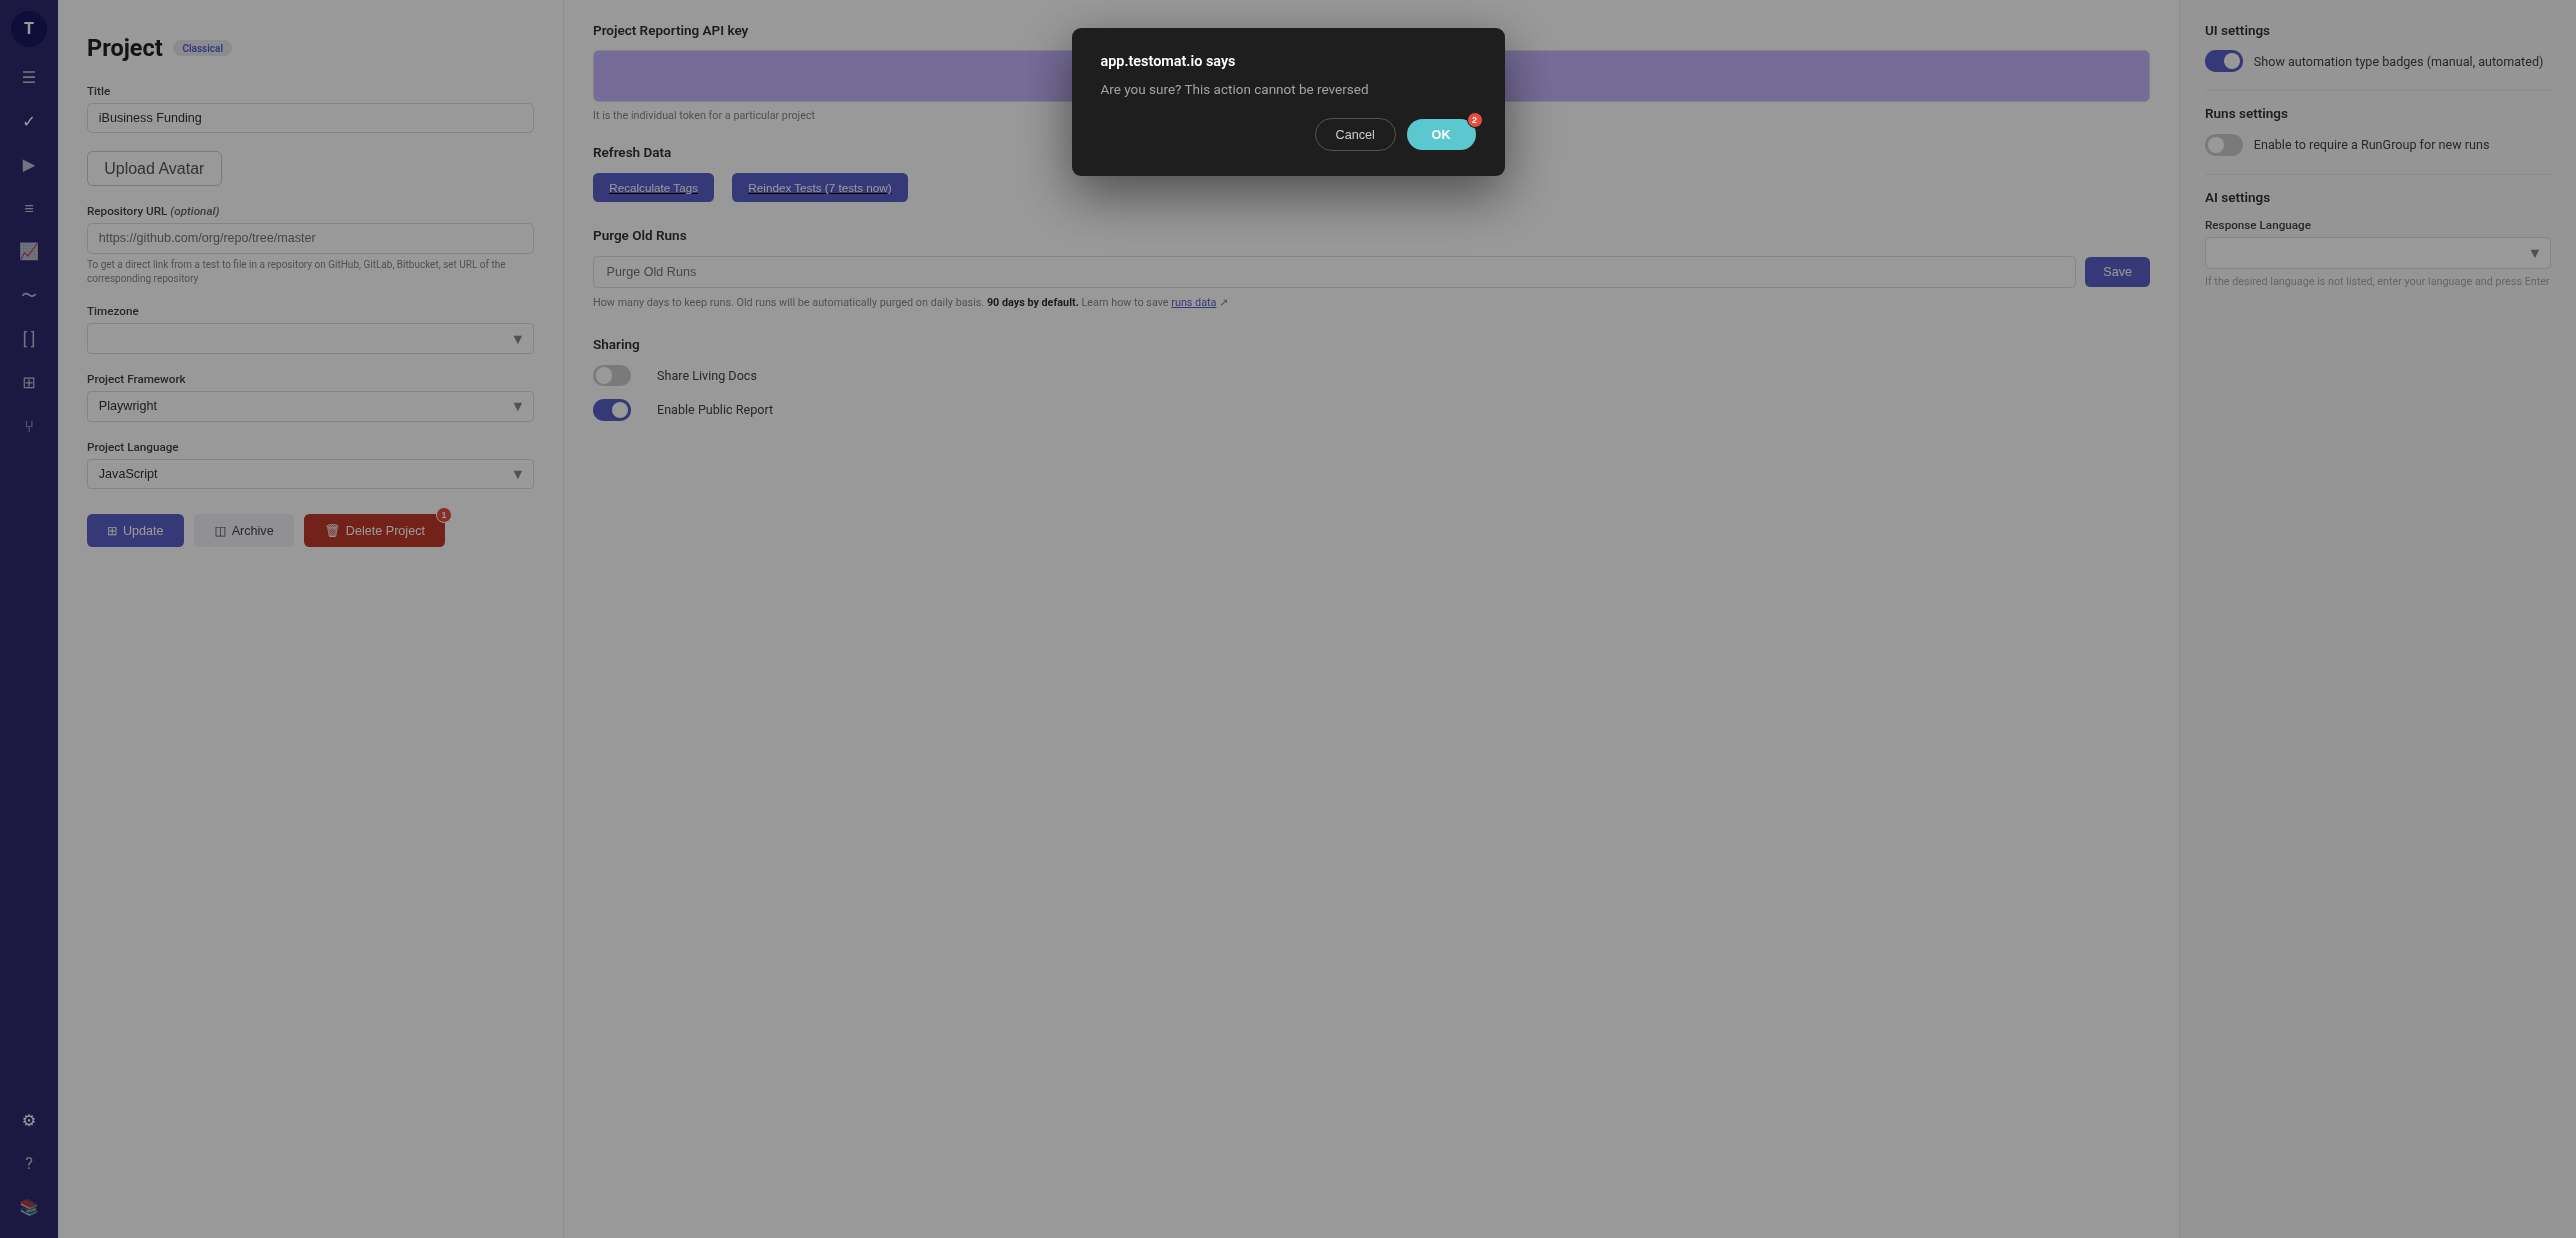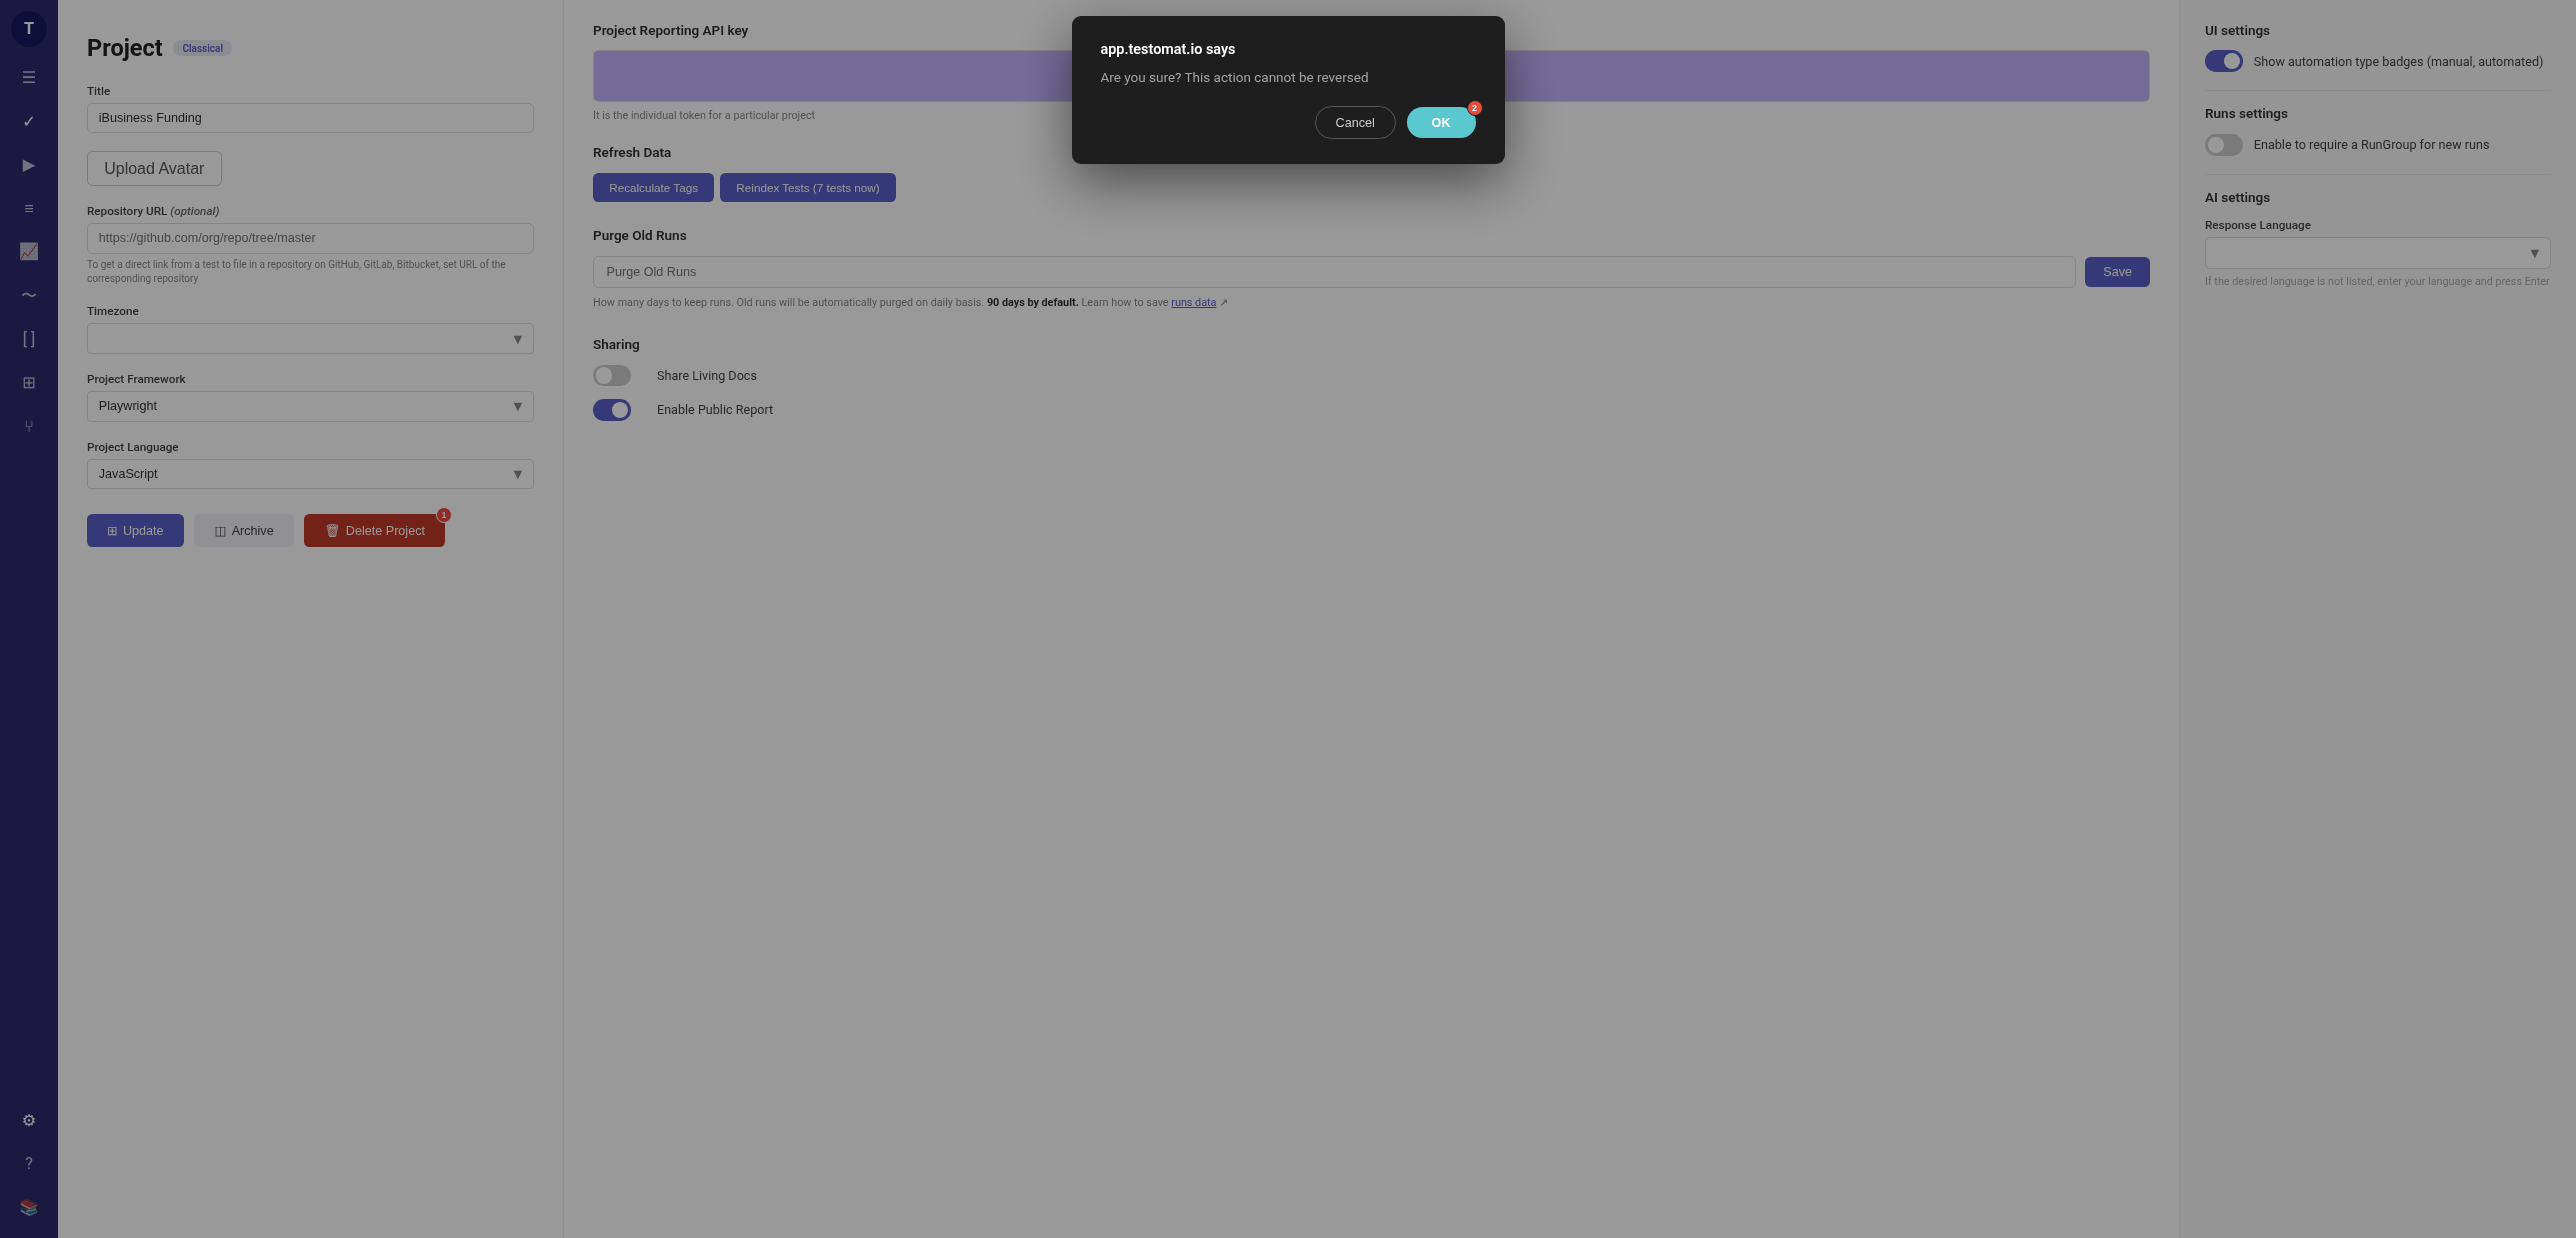--- a/index.html
+++ b/index.html
@@ -219,21 +219,21 @@
       align-items: center;
       justify-content: center;
       background: #c4b5fd;
       margin-bottom: 7.2px;
       flex-direction: column;
     }
     .api-key-text { font-size: 12.6px; color: #333; font-family: monospace; }
     .copy-icon { cursor: pointer; color: #666; font-size: 14.4px; }
     .api-key-hint { font-size: 10.8px; color: #888; margin-bottom: 21.7px; }
 
-    .refresh-actions { display: flex; gap: 6px; margin-bottom: 25px; }
+    .refresh-actions { display: flex; gap: 18px; margin-bottom: 25px; text-decoration: underline; }
     .btn-recalc {
       background: #5b5fc7;
       color: white;
       border: none;
       border-radius: 5.4px;
       padding: 8.1px 16.2px;
       font-size: 11.7px;
       cursor: pointer;
     }
     .btn-reindex {
@@ -326,21 +326,21 @@
     .lang-hint { font-size: 10.8px; color: #aaa; margin-top: 5.4px; }
 
     
     .dialog-overlay {
       position: fixed;
       top: 0; left: 0; right: 0; bottom: 0;
       background: rgba(0,0,0,0.4);
       display: flex;
       align-items: flex-start;
       justify-content: center;
-      padding-top: 16px;
+      padding-top: 28px;
       z-index: 1000;
     }
     .dialog-box {
       background: #1e1e1e;
       border-radius: 9px;
       padding: 25px 29px;
       width: 433px;
       box-shadow: 0 18px 54px rgba(0,0,0,0.5);
     }
     .dialog-origin {

